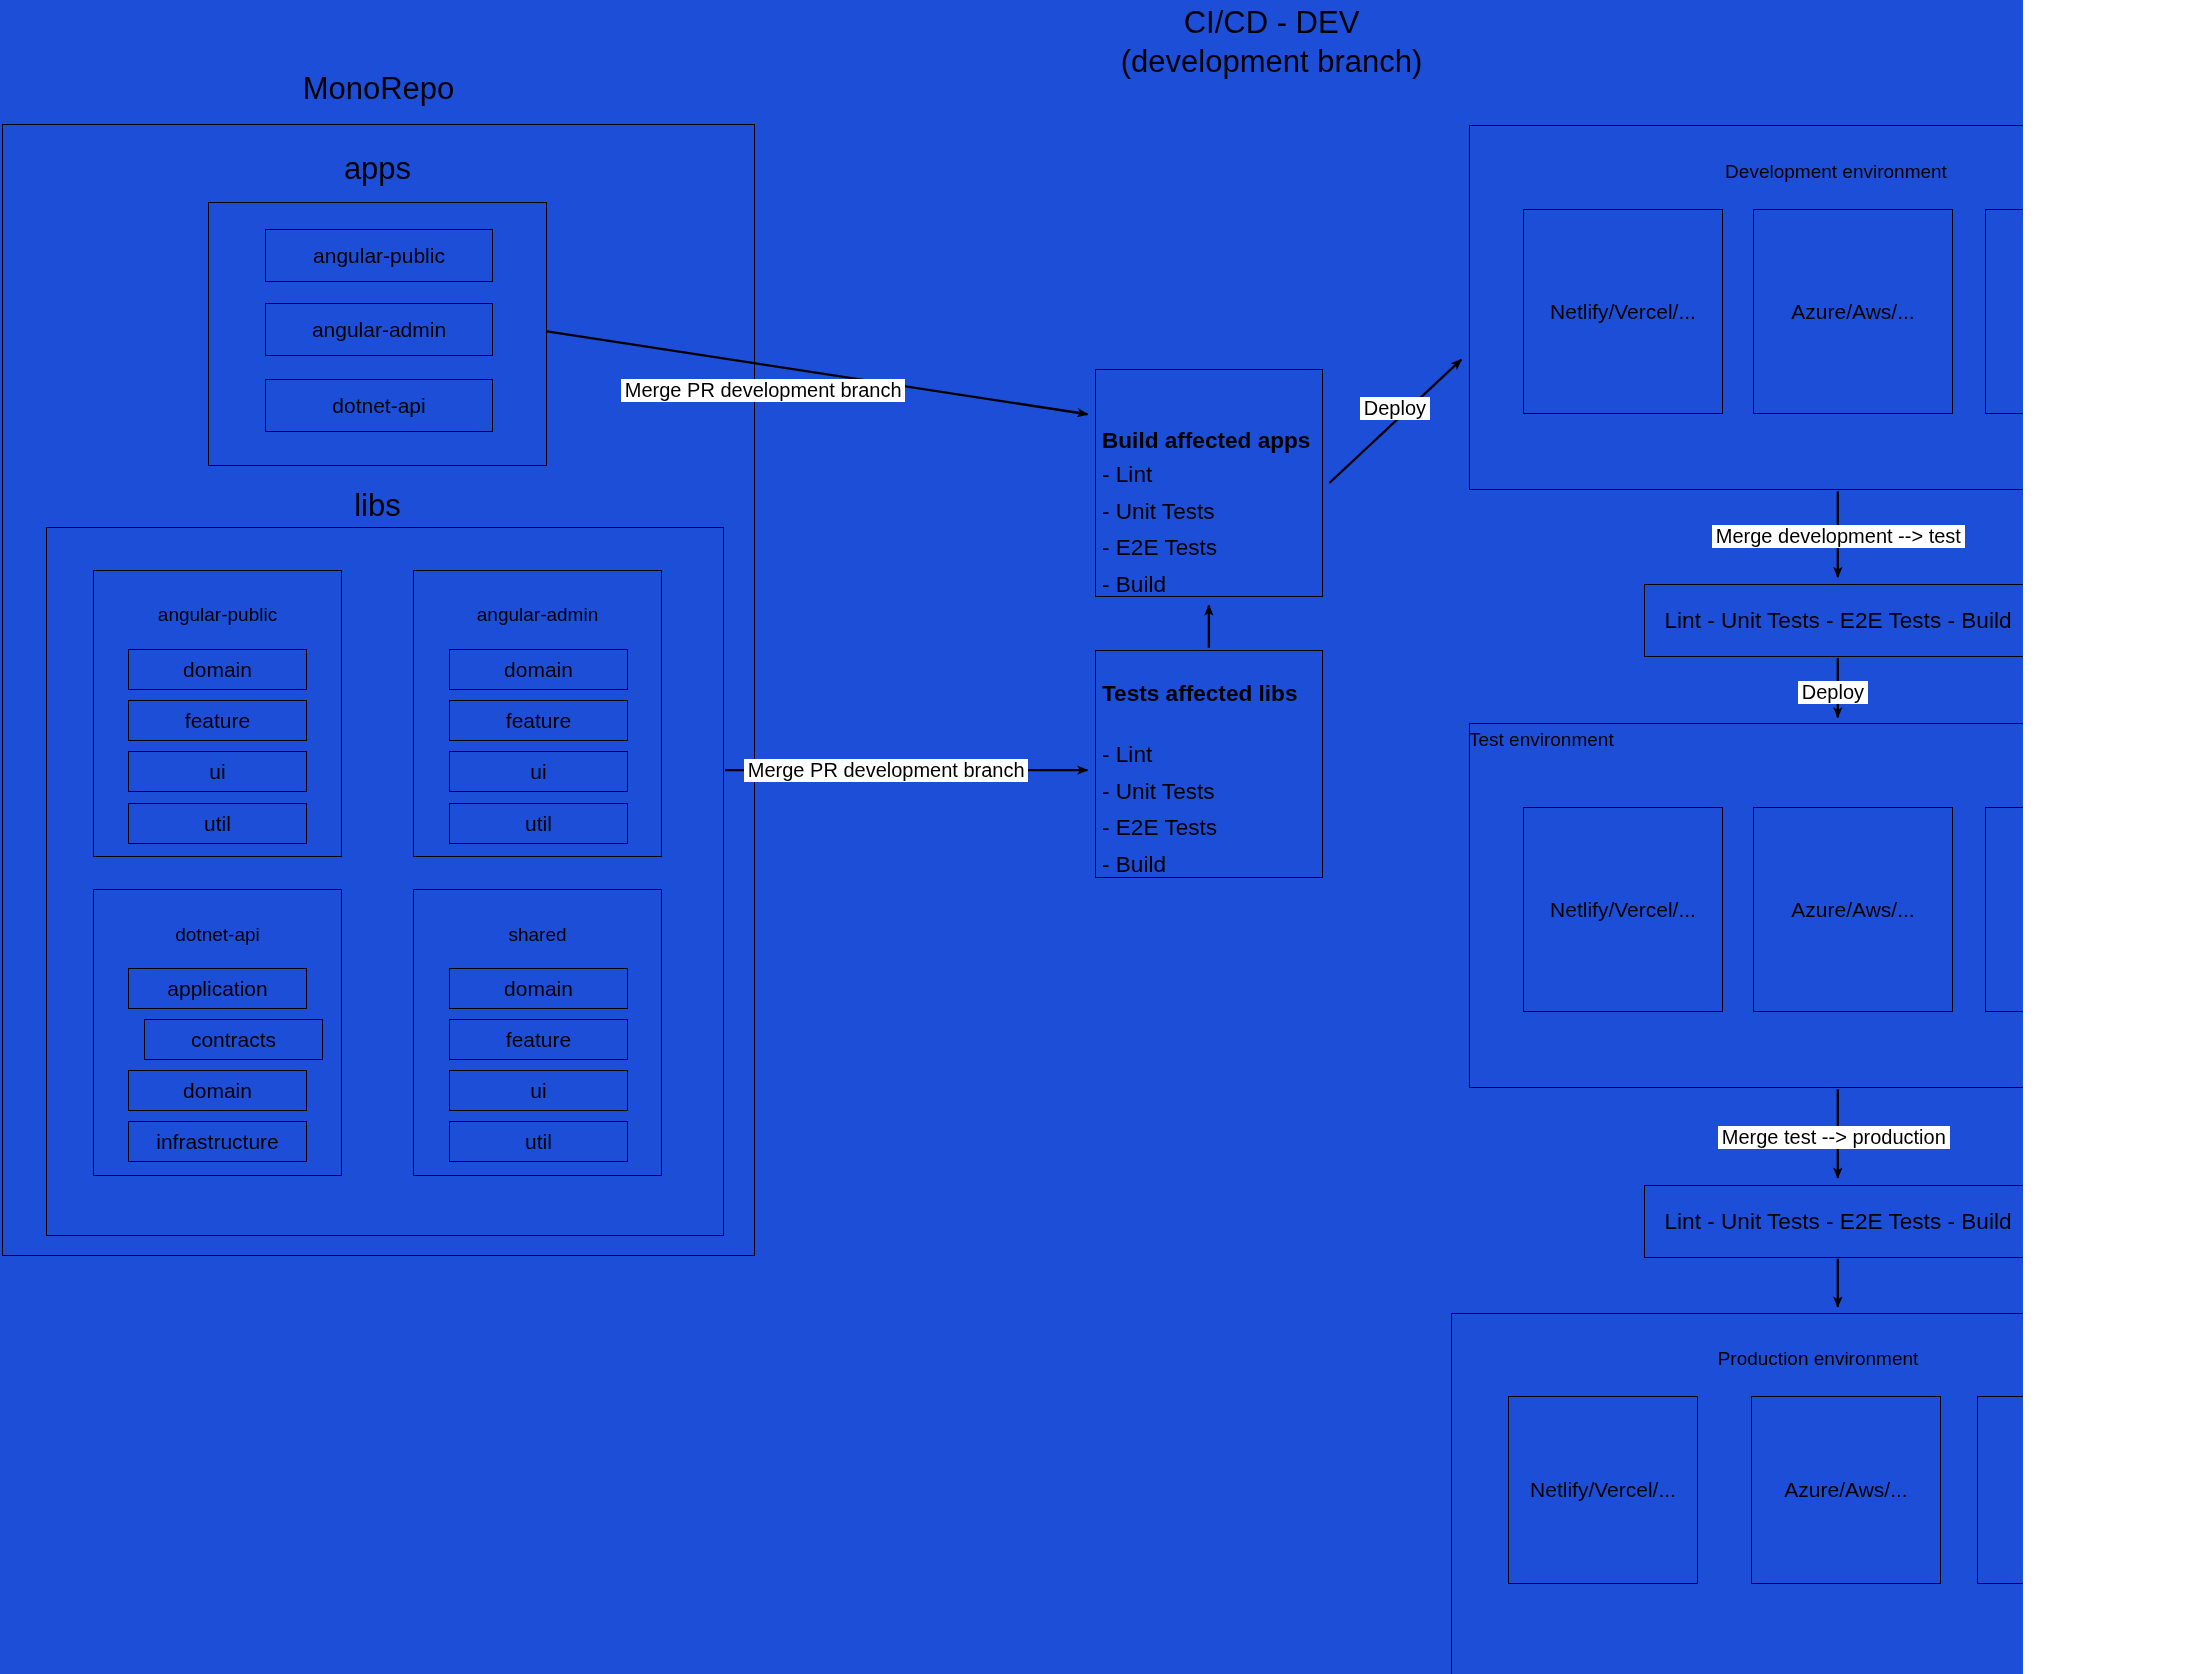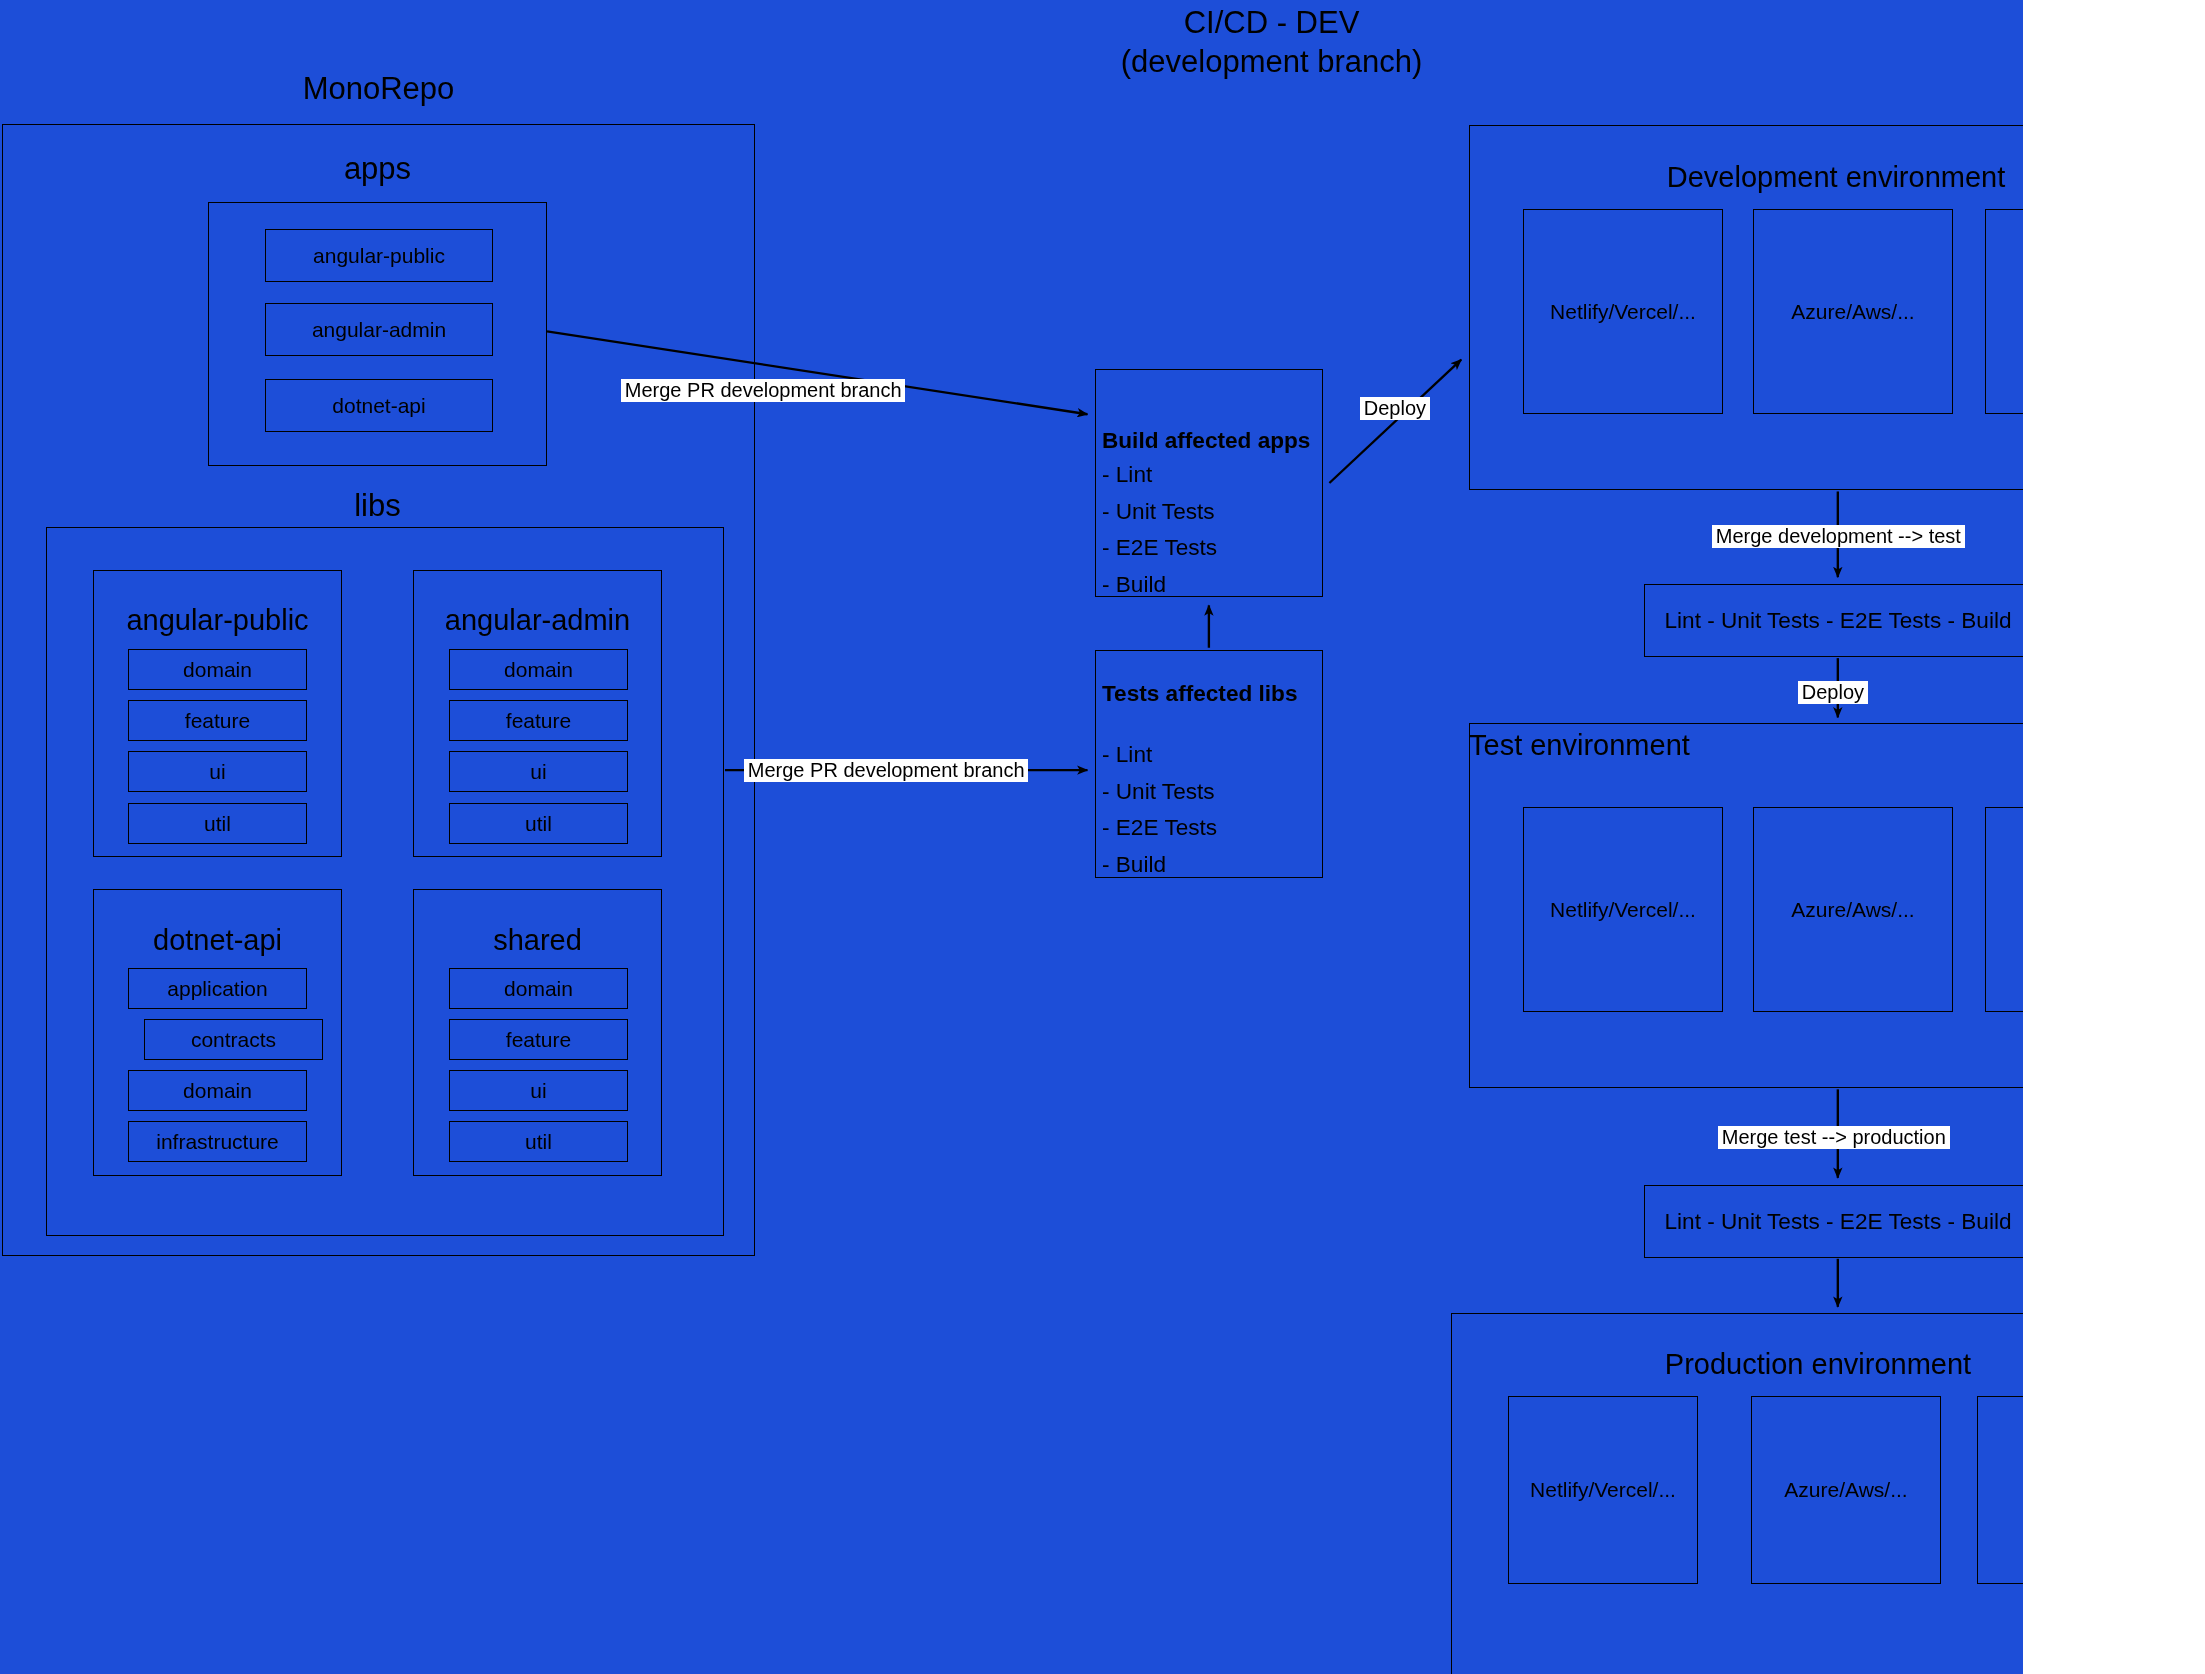--- a/index.html
+++ b/index.html
@@ -37,21 +37,21 @@
     justify-content: center;
     text-align: center;
     white-space: nowrap;
   }
   .title-main {
     font-size: 31px;
     text-align: center;
     line-height: 1.25;
   }
   .heading-lg { font-size: 31px; }
-  .heading-md { font-size: 29px; }
+  .heading-md { font-size: 19px; }
   .body-txt  { font-size: 21px; }
   .bold { font-weight: bold; }
   .arrow-layer {
     position: absolute;
     left: 0; top: 0;
     width: 2205px;
     height: 1674px;
     pointer-events: none;
   }
   .label-on-line {

